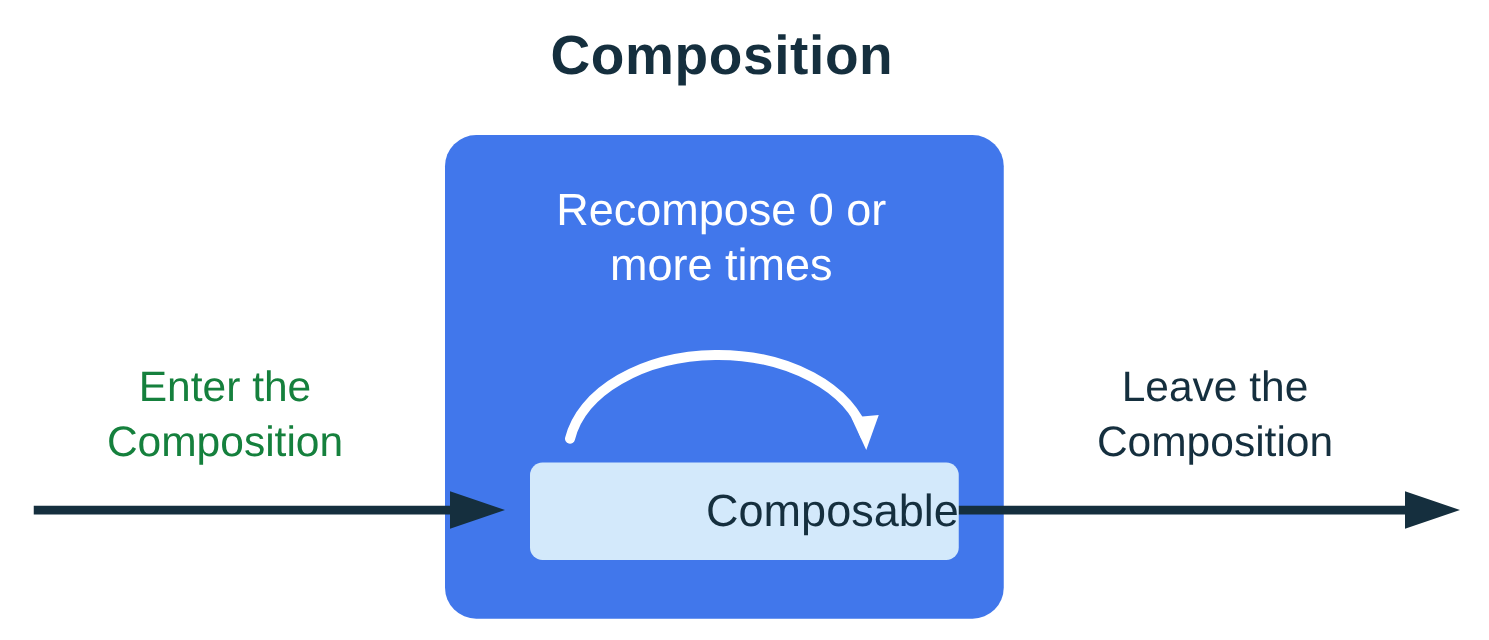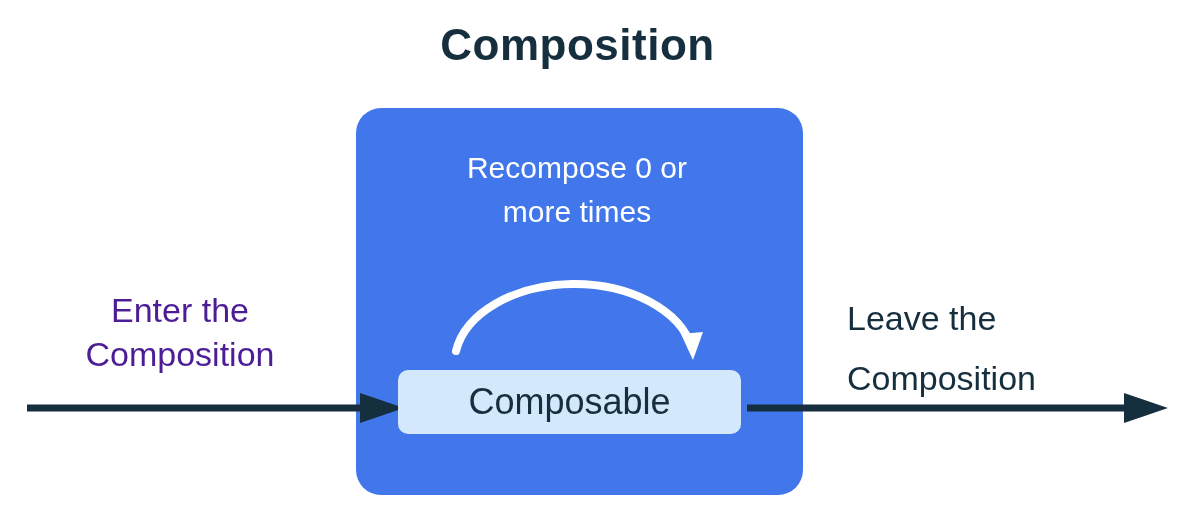--- a/index.html
+++ b/index.html
@@ -35,60 +35,60 @@
     height: 387px;
     background: #4177eb;
     border-radius: 25px;
   }
   .recompose-label {
     position: absolute;
     left: 427px;
     top: 146px;
     width: 300px;
     text-align: center;
-    font-size: 30px;
+    font-size: 36px;
     line-height: 44px;
     color: #ffffff;
     white-space: pre-line;
   }
   .composable-box {
     position: absolute;
-    left: 398px;
+    left: 424px;
     top: 370px;
     width: 343px;
-    height: 64px;
+    height: 78px;
     background: #d3e9fb;
     border-radius: 10px;
     display: flex;
     align-items: center;
-    justify-content: center;
+    justify-content: flex-end;
   }
   .composable-label {
     font-size: 36px;
     color: #152f3e;
   }
   .enter-label {
     position: absolute;
     left: 55px;
     top: 288px;
     width: 250px;
     text-align: center;
     font-size: 34px;
     line-height: 44px;
-    color: #4c1d95;
+    color: #15803d;
     white-space: pre-line;
   }
   .leave-label {
     position: absolute;
     left: 847px;
     top: 288px;
     width: 250px;
-    text-align: left;
+    text-align: center;
     font-size: 34px;
-    line-height: 60px;
+    line-height: 44px;
     color: #152f3e;
     white-space: pre-line;
   }
   .arrow-overlay {
     position: absolute;
     left: 0;
     top: 0;
     width: 1191px;
     height: 512px;
     pointer-events: none;

